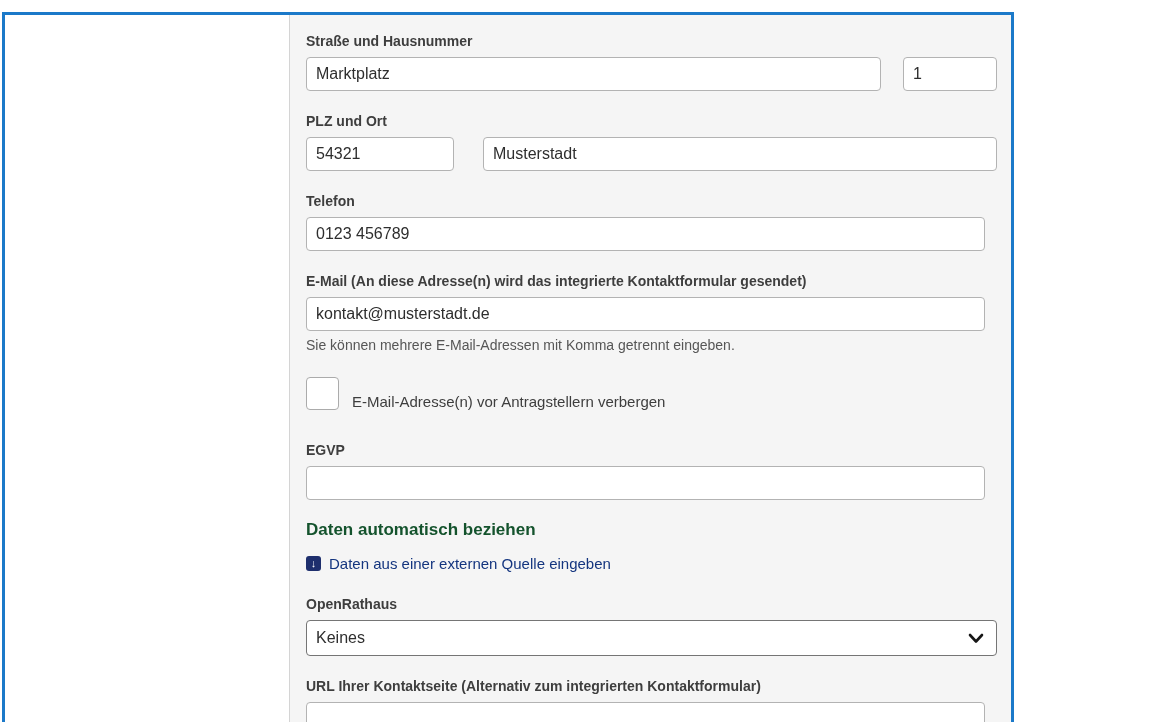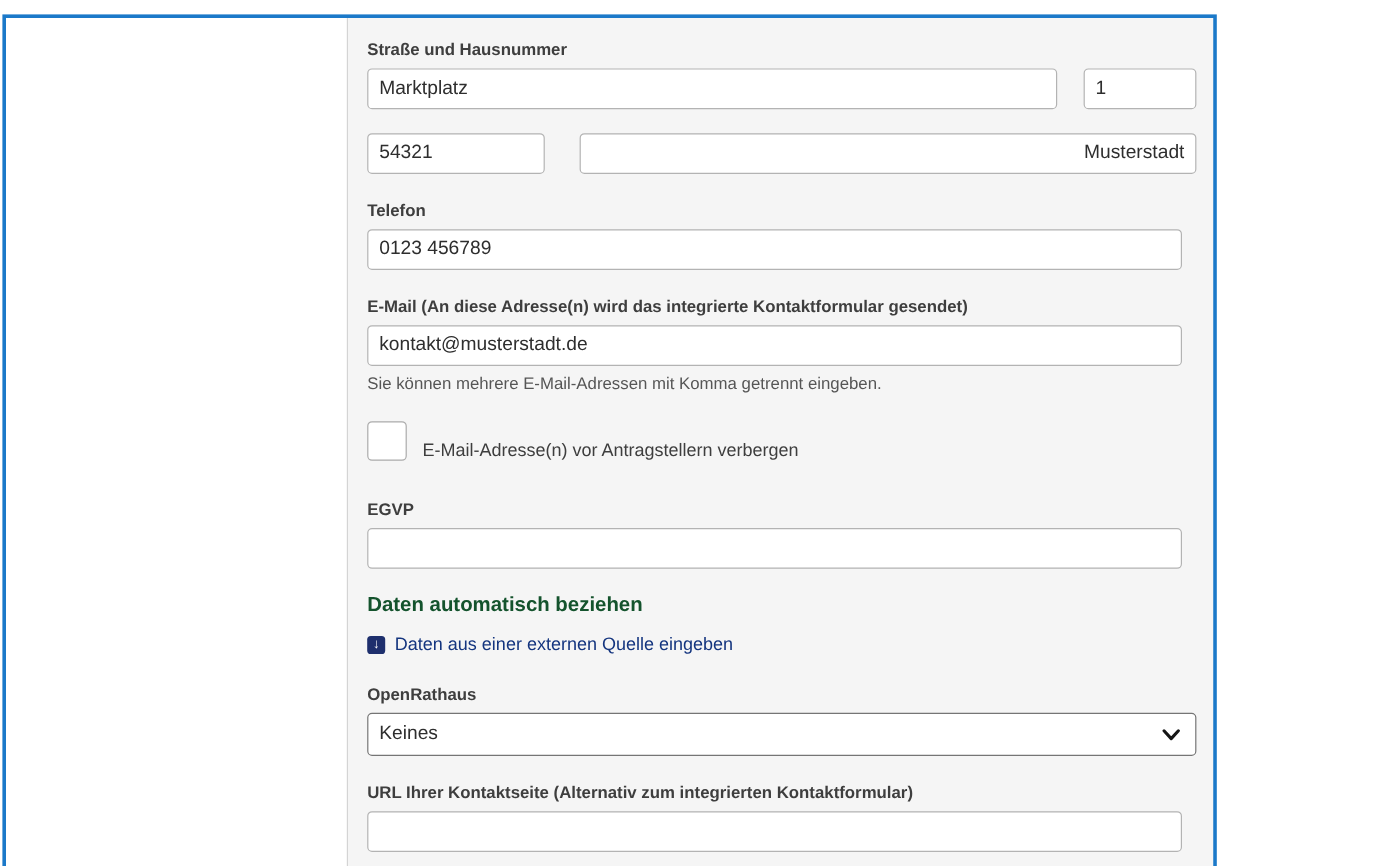--- a/index.html
+++ b/index.html
@@ -50,21 +50,21 @@
     color: #2e2e2e;
     padding: 15px 9px;
     outline: none;
   }
 
   .row { display: flex; }
 
   .street-input { flex: 1; }
   .house-number-input { width: 94px; margin-left: 22px; }
   .plz-input { width: 148px; }
-  .city-input { flex: 1; margin-left: 29px; text-align: right; }
+  .city-input { flex: 1; margin-left: 29px; }
 
   .single-input { width: calc(100% - 12px); display: block; }
 
   .email-input {
     background: #edf2fd;
     border: 2px solid #45588f;
   }
 
   .help-text {
     font-size: 14px;
@@ -164,20 +164,21 @@
     <div class="group">
       <span class="field-label">Straße und Hausnummer</span>
       <div class="row">
         <input type="text" class="street-input" value="Marktplatz" style="">
         <input type="text" class="house-number-input" value="1" style="">
       </div>
     </div>
 
     
     <div class="group">
+      <span class="field-label">PLZ und Ort</span>
       <div class="row">
         <input type="text" class="plz-input" value="54321" style="">
         <input type="text" class="city-input" value="Musterstadt" style="">
       </div>
     </div>
 
     
     <div class="group">
       <span class="field-label">Telefon</span>
       <input type="text" class="single-input" value="0123 456789" style="">

